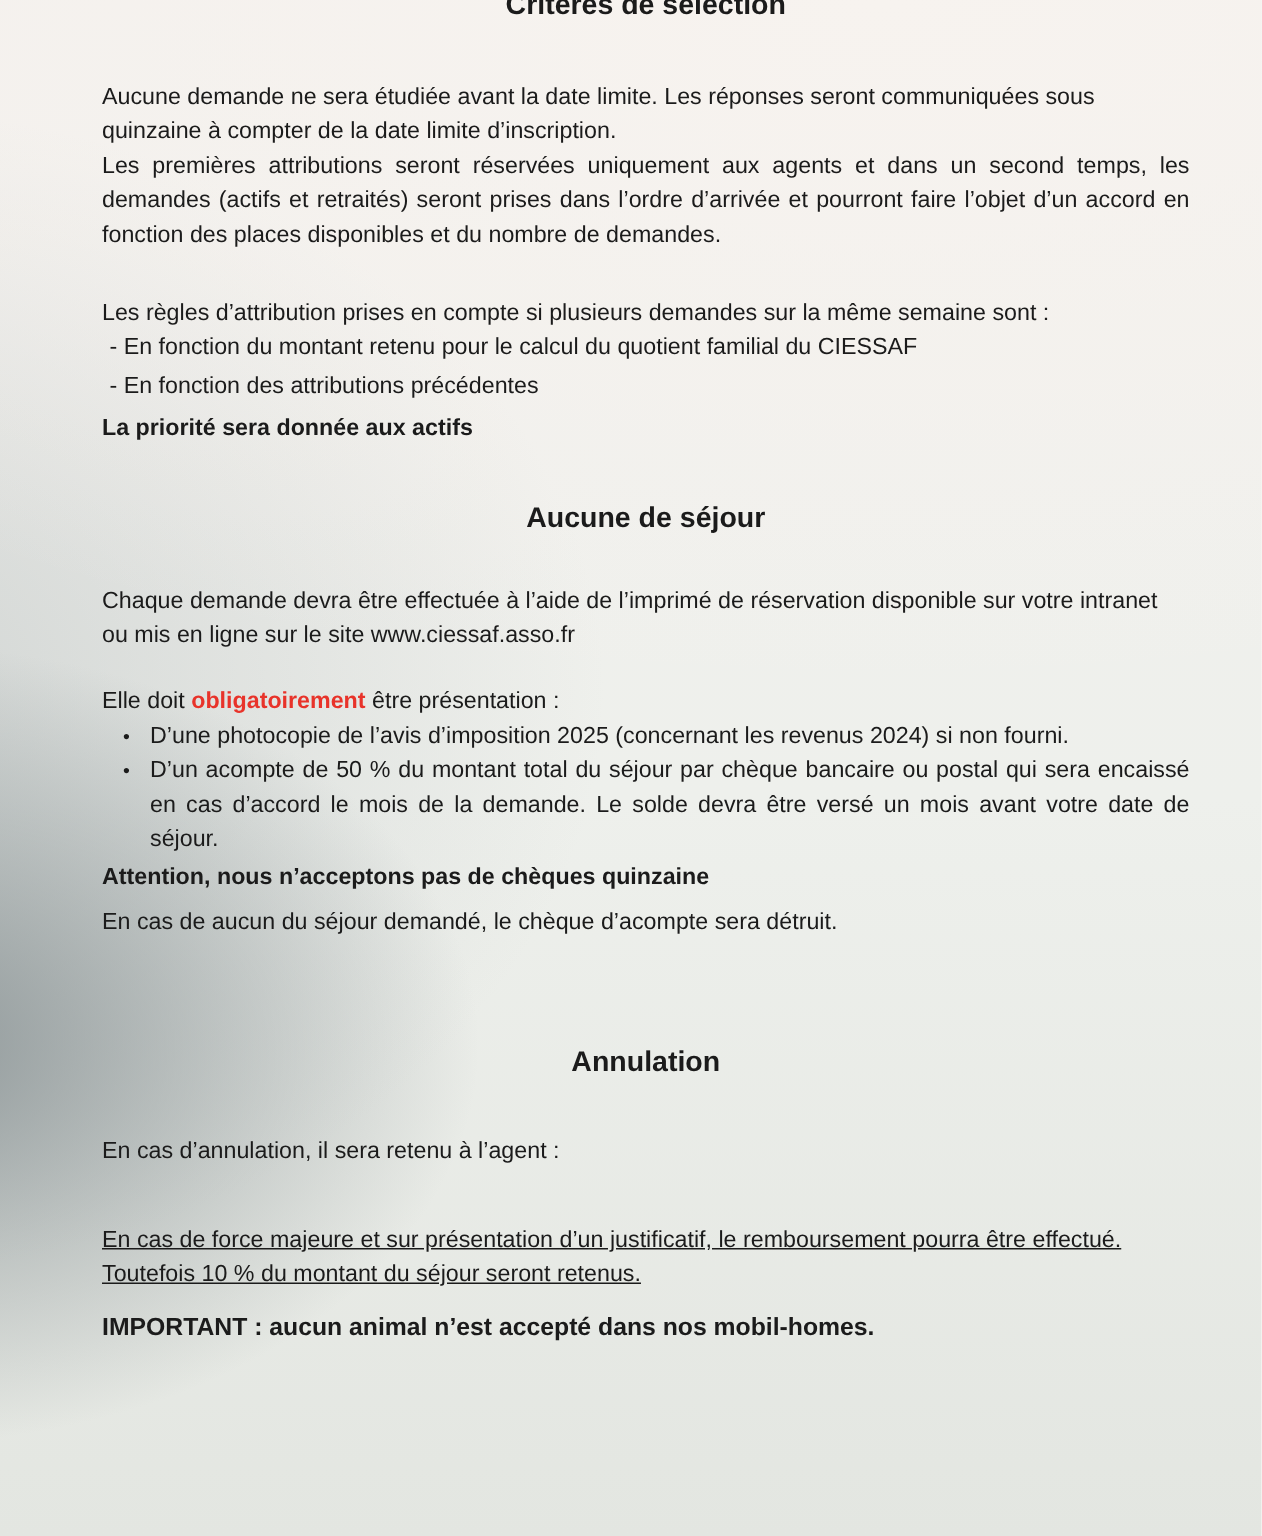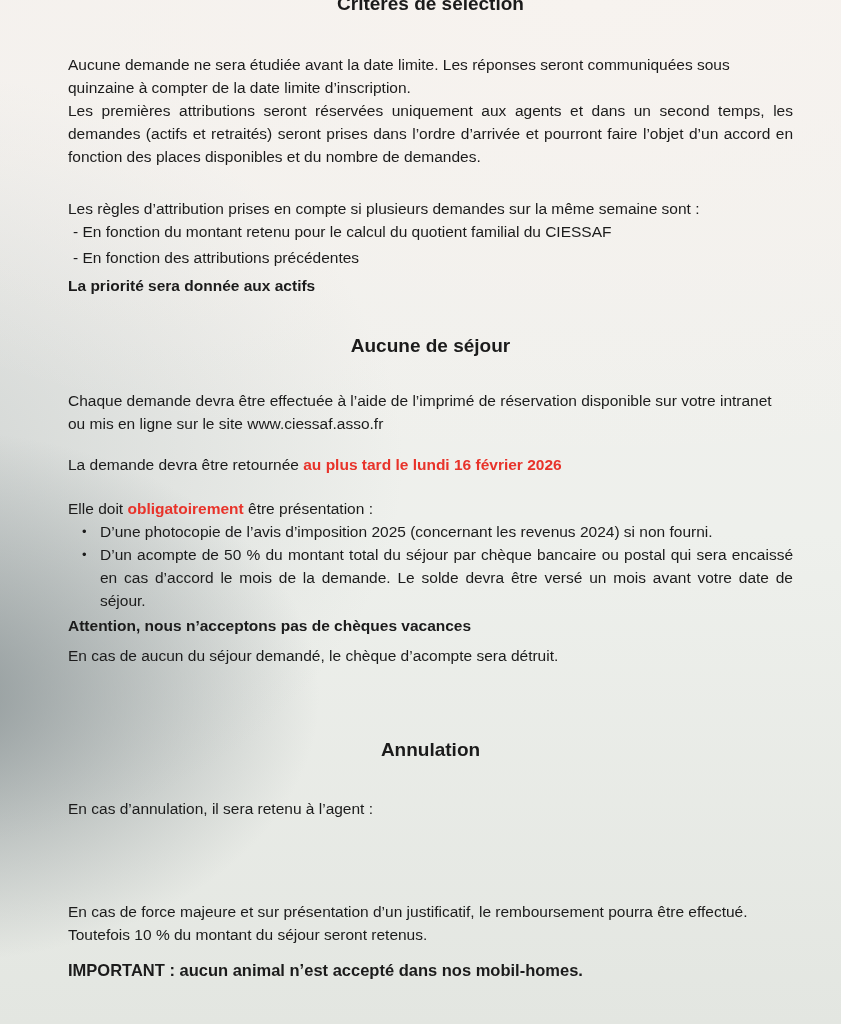--- a/index.html
+++ b/index.html
@@ -72,21 +72,21 @@
   .mt-title2   { margin-top: 38px; }
   .mt-chaque   { margin-top: 32px; }
   .mt-retour   { margin-top: 18px; }
   .mt-elle     { margin-top: 21px; }
   .mt-ul1      { margin-top: 18px; }
   .mt-attention{ margin-top: 2px; }
   .mt-refus    { margin-top: 7px; }
   .mt-title3   { margin-top: 72px; }
   .mt-annul    { margin-top: 36px; }
   .mt-ul2      { margin-top: 13px; }
-  .mt-force    { margin-top: 80px; }
+  .mt-force    { margin-top: 36px; text-decoration: underline; }
   .mt-important{ margin-top: 13px; font-size: 16.5px; }
 </style>
 </head>
 <body>
 
 <div class="page">
   <div class="content">
 
     <h1 class="h h-cut">Critères de sélection</h1>
 
@@ -99,30 +99,29 @@
     <p class="body dash">- En fonction du montant retenu pour le calcul du quotient familial du CIESSAF</p>
 
     <p class="body dash mt-dash">- En fonction des attributions précédentes</p>
 
     <p class="body bold mt-priorite">La priorité sera donnée aux actifs</p>
 
     <h2 class="h mt-title2">Aucune de séjour</h2>
 
     <p class="body mt-chaque">Chaque demande devra être effectuée à l’aide de l’imprimé de réservation disponible sur votre intranet ou mis en ligne sur le site www.ciessaf.asso.fr</p>
 
-    <p class="body mt-retour"><span>La demande devra être retournée </span><span class="red">au plus tard le lundi 16 février 2026</span></p>
 
     <p class="body mt-elle"><span>Elle doit </span><span class="red">obligatoirement</span><span> être présentation :</span></p>
 
     <ul class="bullets mt-ul1">
       <li>D’une photocopie de l’avis d’imposition 2025 (concernant les revenus 2024) si non fourni.</li>
       <li class="justify">D’un acompte de 50 % du montant total du séjour par chèque bancaire ou postal qui sera encaissé en cas d’accord le mois de la demande. Le solde devra être versé un mois avant votre date de séjour.</li>
     </ul>
 
-    <p class="body bold mt-attention">Attention, nous n’acceptons pas de chèques vacances</p>
+    <p class="body bold mt-attention">Attention, nous n’acceptons pas de chèques quinzaine</p>
 
     <p class="body mt-refus">En cas de aucun du séjour demandé, le chèque d’acompte sera détruit.</p>
 
     <h2 class="h mt-title3">Annulation</h2>
 
     <p class="body mt-annul">En cas d’annulation, il sera retenu à l’agent :</p>
 
 
     <p class="body mt-force">En cas de force majeure et sur présentation d’un justificatif, le remboursement pourra être effectué. Toutefois 10 % du montant du séjour seront retenus.</p>
 

